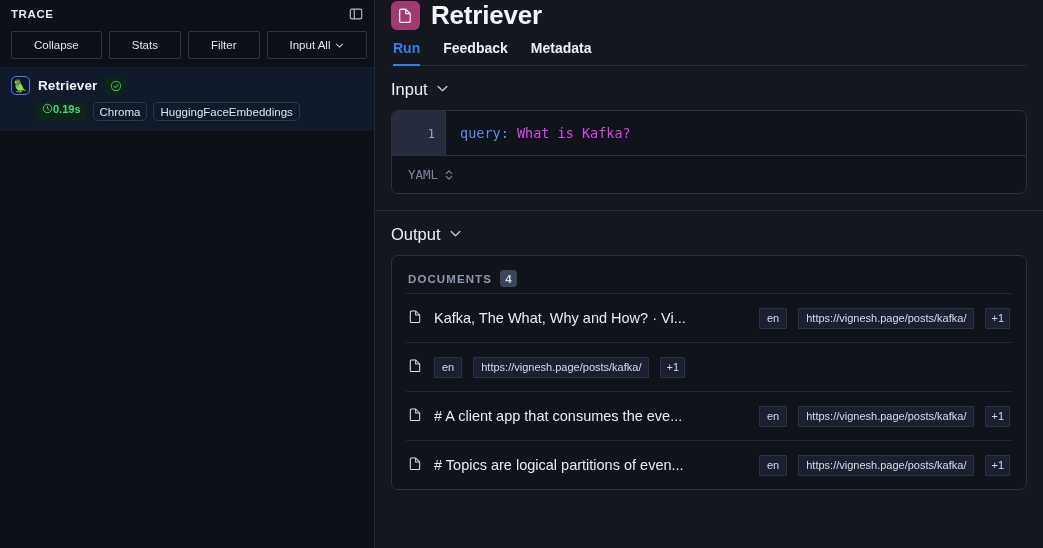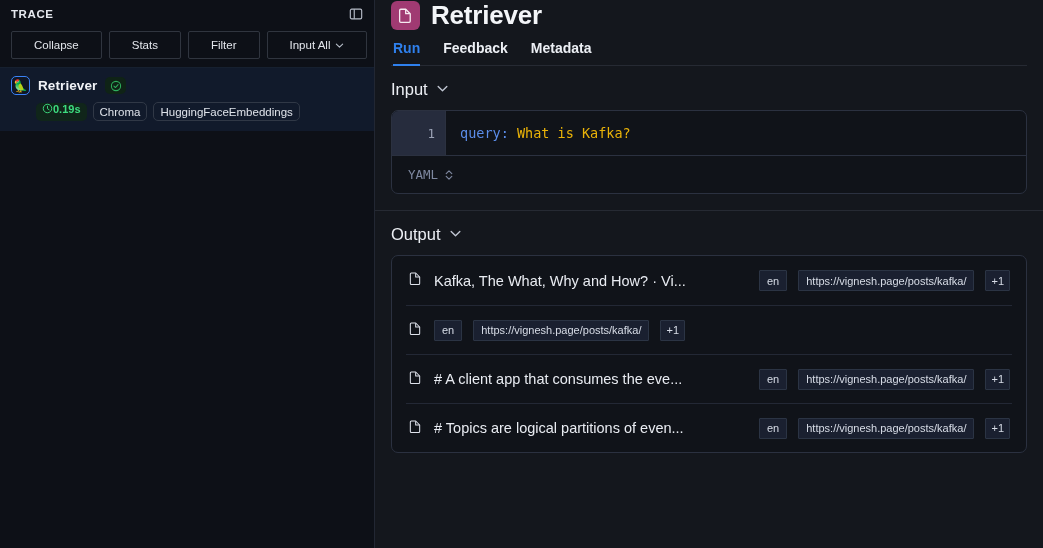--- a/index.html
+++ b/index.html
@@ -115,21 +115,21 @@
   .lineno {
     height: 100%; min-height: 44px; background: #262c3d; color: #9aa2b5;
     font-family: "DejaVu Sans Mono", monospace; font-size: 12.5px;
     display: flex; align-items: center; justify-content: flex-end; padding-right: 10px;
   }
   .code-text {
     flex: 1 1 auto; padding: 0 14px; display: flex; align-items: center;
     font-family: "DejaVu Sans Mono", monospace; font-size: 13.5px;
   }
   .tok-key { color: #5b8dea; }
-  .tok-val { color: #eab308; text-align: center; }
+  .tok-val { color: #d946ef; text-align: center; }
   .code-foot {
     height: 38px; border-top: 1px solid #2b3140; display: flex; align-items: center;
     padding: 0 16px; gap: 6px;
   }
   .fmt-label {
     color: #7e88a0; font-family: "DejaVu Sans Mono", monospace; font-size: 12.5px;
   }
   .updown { width: 10px; height: 14px; }
 
   .out-card { border: 1px solid #2b3140; border-radius: 7px; background: #101319; padding: 0 14px; }
@@ -283,20 +283,24 @@
         <div class="section-head">
           <span class="section-title">Output</span>
           <span>
             <svg width="13" height="13" viewBox="0 0 12 12" fill="none">
               <path d="M2 4.2L6 8L10 4.2" stroke="#c2c8d4" stroke-width="1.25" stroke-linecap="round" stroke-linejoin="round"></path>
             </svg>
           </span>
         </div>
 
         <div class="out-card">
+          <div class="docs-head">
+            <span class="docs-label">DOCUMENTS</span>
+            <span class="docs-count">4</span>
+          </div>
 
           <div class="doc-row">
             <span>
               <svg width="15" height="15" viewBox="0 0 18 18" fill="none">
                 <path d="M4 2.4h5.2L14 7.2V15a1.2 1.2 0 0 1-1.2 1.2H4A1.2 1.2 0 0 1 2.8 15V3.6A1.2 1.2 0 0 1 4 2.4z" stroke="#dfe3ec" stroke-width="1.25" stroke-linejoin="round"></path>
                 <path d="M9.2 2.6v4.5h4.5" stroke="#dfe3ec" stroke-width="1.25" stroke-linejoin="round"></path>
               </svg>
             </span>
             <span class="doc-title">Kafka, The What, Why and How? · Vi...</span>
             <span class="meta-pill">en</span>

